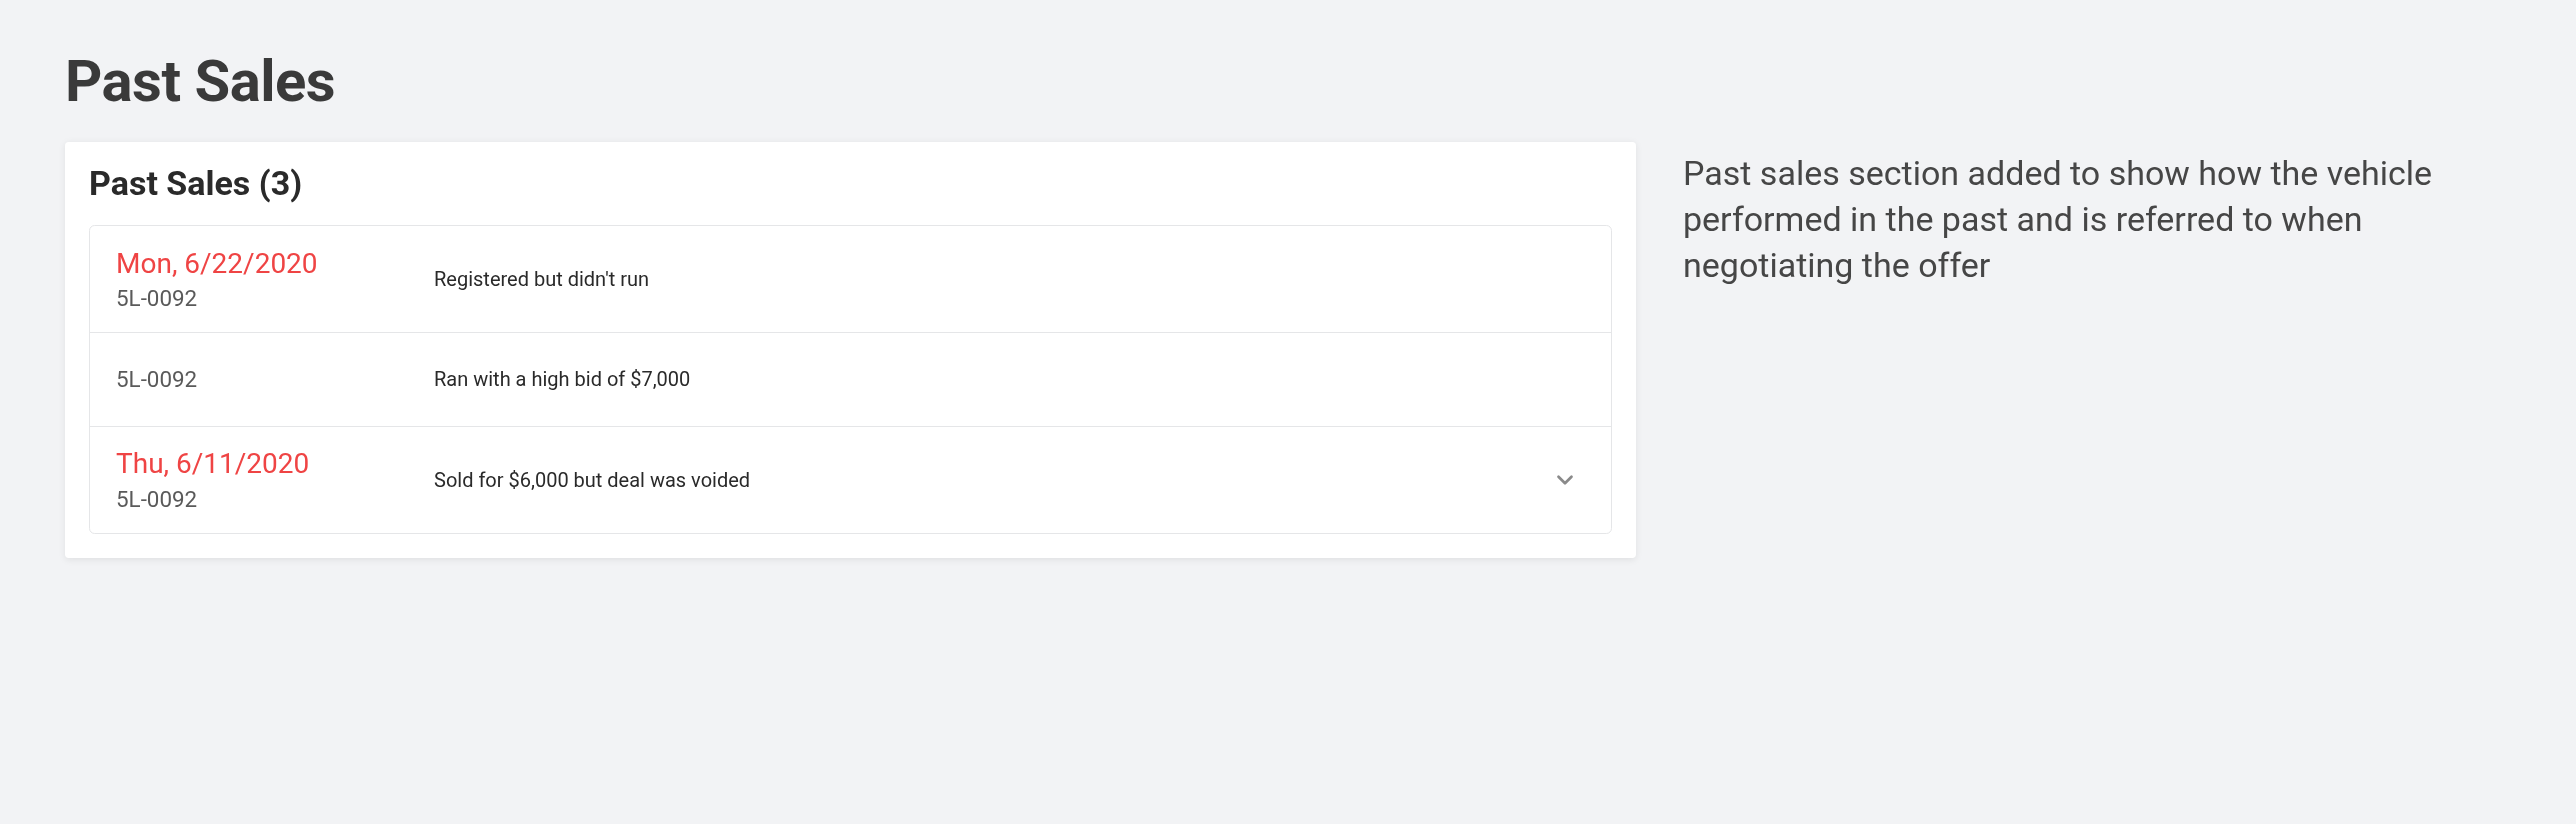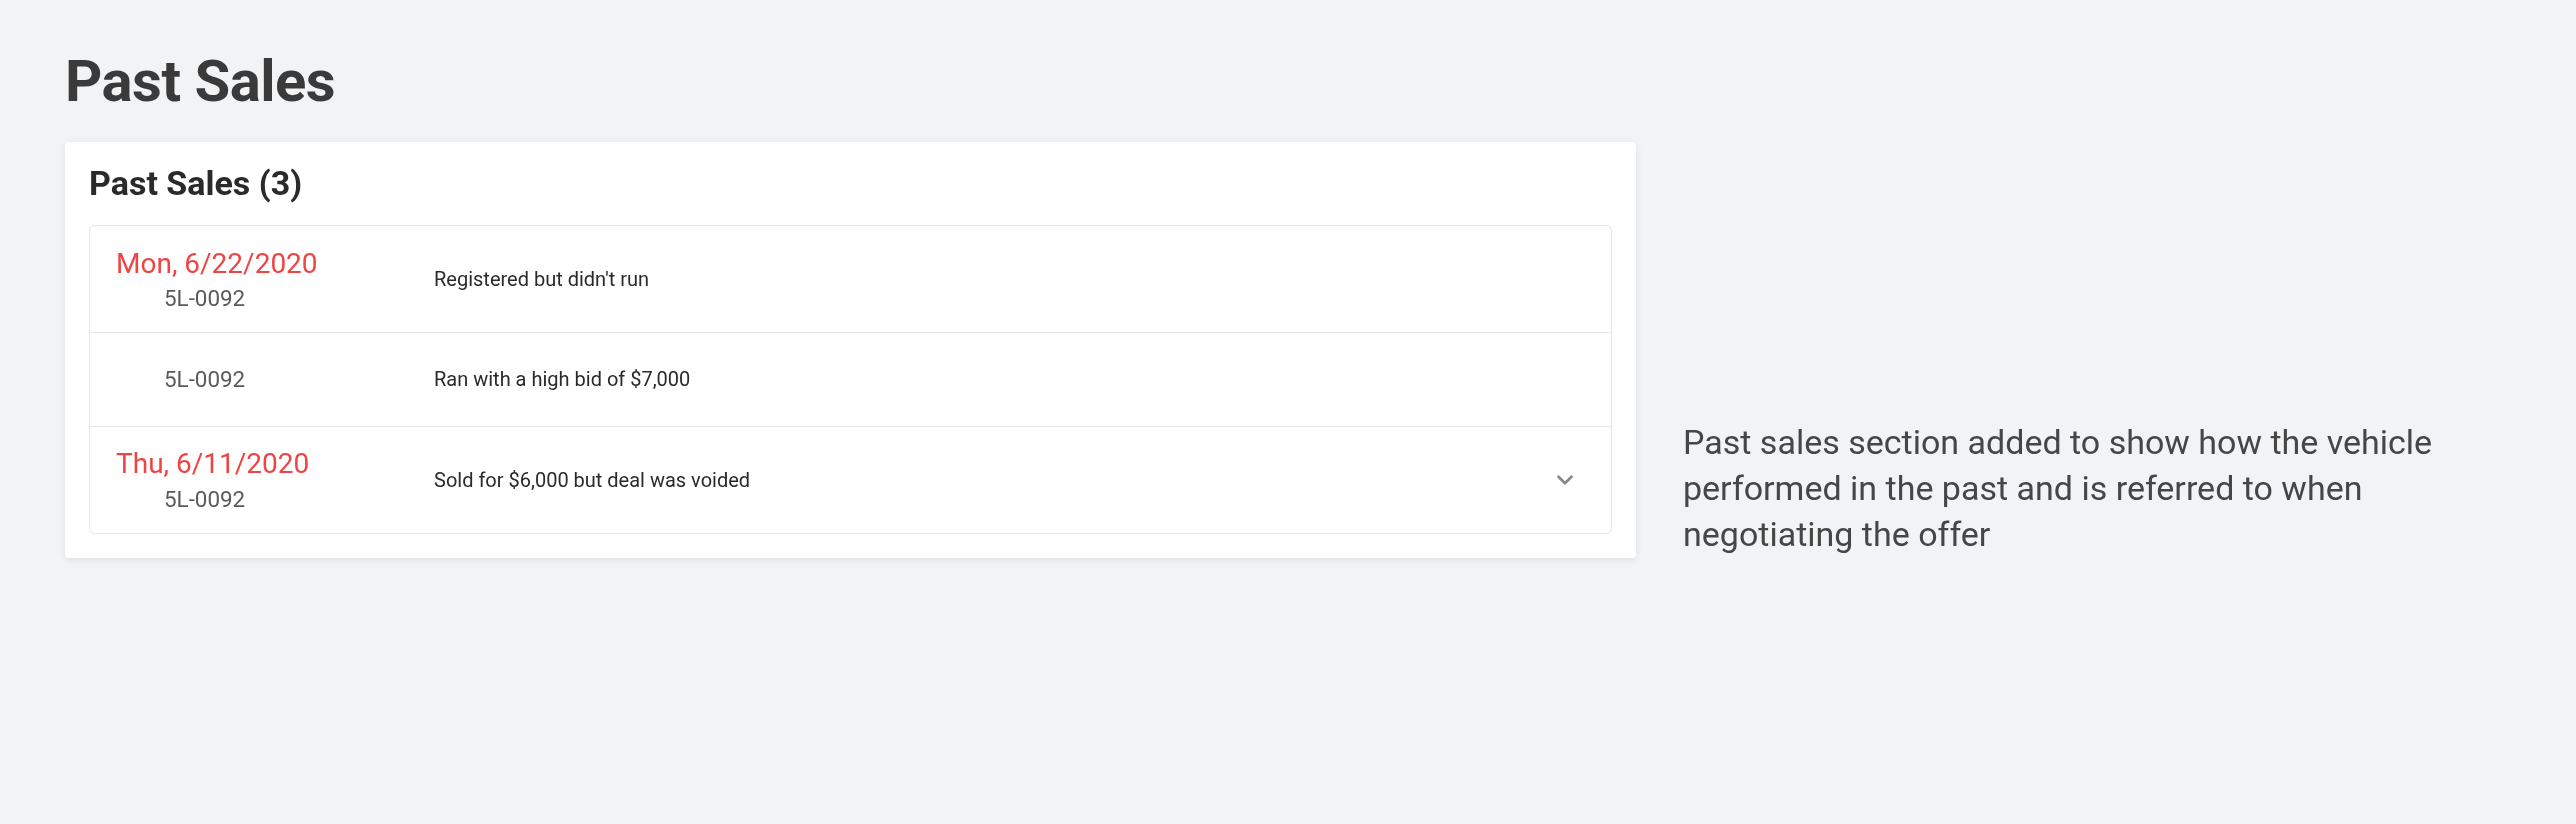--- a/index.html
+++ b/index.html
@@ -17,21 +17,21 @@
     .page-title {
       font-size: 58px;
       font-weight: 700;
       color: #3a3a3a;
       margin-bottom: 27px;
       letter-spacing: -0.5px;
     }
     .content-row {
       display: flex;
       gap: 47px;
-      align-items: flex-end;
+      align-items: flex-start;
     }
     .card {
       background: #ffffff;
       border-radius: 3.7px;
       box-shadow: 0 1.9px 7.5px rgba(0,0,0,0.08);
       width: 1571px;
       padding: 20.6px 24px 24px 24px;
     }
     .card-header {
       font-size: 34px;
@@ -61,21 +61,20 @@
     .item-date {
       font-size: 28px;
       color: #ef4444;
       font-weight: 400;
       margin-bottom: 5.6px;
     }
     .item-code {
       font-size: 22.4px;
       color: #5a5a5a;
       font-weight: 400;
-      margin-left: 48px;
     }
     .item-desc {
       font-size: 20px;
       color: #2a2a2a;
       flex: 1;
     }
     .item-chevron {
       color: #8a8a8a;
       display: flex;
       align-items: center;

